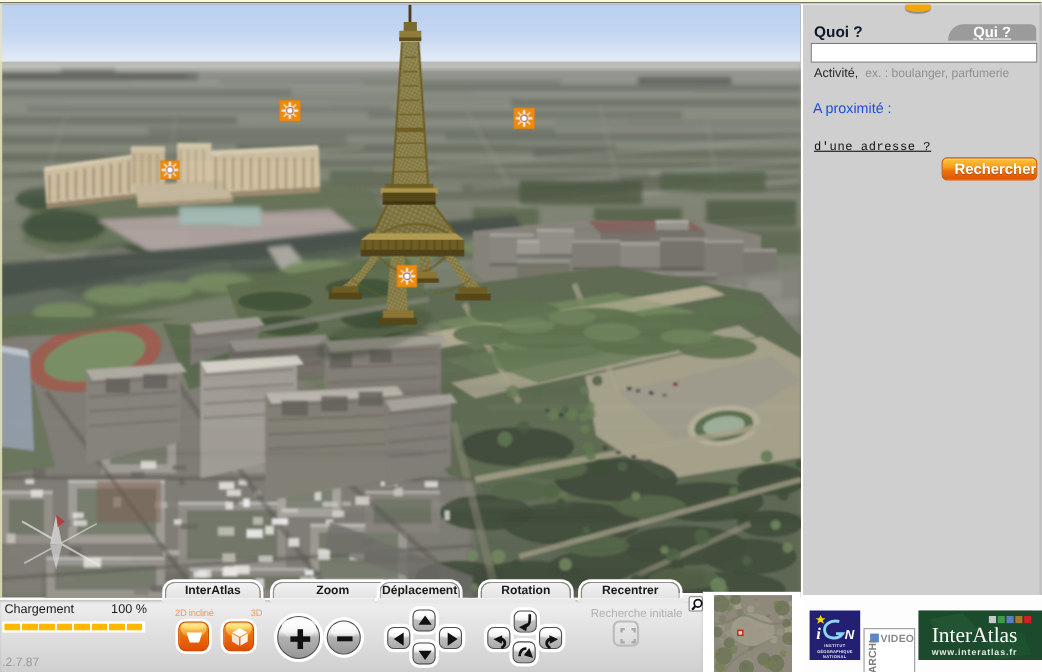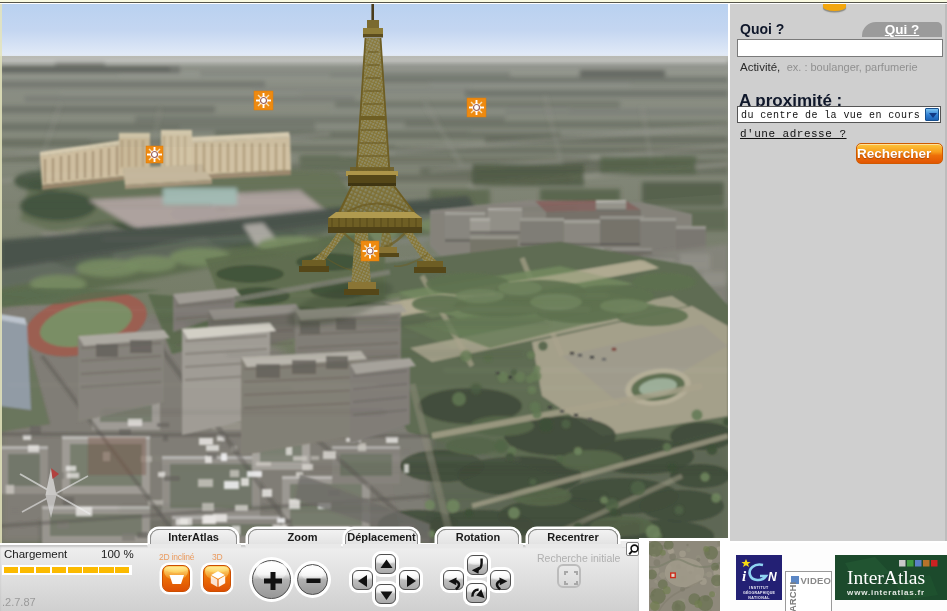--- a/index.html
+++ b/index.html
@@ -12,33 +12,33 @@
 #side{left:730px;top:4px;width:217px;height:537px;background:#cfcfcf;border-right:2px solid #bdbdbd}
 #side .halfdisc{position:absolute;left:93px;top:0;width:23px;height:6.5px;
  background:#f3a60c;border-radius:0 0 23px 23px/0 0 8px 8px;box-shadow:0 1.5px 1px rgba(110,110,100,.7)}
 .quoi{position:absolute;left:10px;top:17px;font-size:14px;font-weight:bold;color:#0f172a}
 .quitab{position:absolute;right:3px;top:18px;width:80px;height:15px;background:#9b9b9b;
  border-radius:14px 5px 0 0;color:#fff;font-weight:bold;font-size:13.5px;text-align:center;line-height:16px}
 .quitab span{text-decoration:underline}
 .inp{position:absolute;left:7px;top:35px;width:206px;height:18px;background:#fff;border:1px solid #7a7a7a}
 .activite{position:absolute;left:10px;top:57px;font-size:11.5px;color:#2a2a2a}
 .activite i{font-style:normal;color:#909090;font-size:11px}
-.aprox{position:absolute;left:9px;top:87px;font-size:17px;font-weight:bold;color:#0f172a}
+.aprox{position:absolute;left:9px;top:87px;font-size:13px;font-weight:normal;color:#1d4ed8}
 .sel{position:absolute;left:7px;top:102px;width:204px;height:17px;background:#fff;border:1.5px solid #555}
 .sel .txt{position:absolute;left:3px;top:2.5px;font-family:"Liberation Mono",monospace;font-size:10px;
  letter-spacing:0.4px;color:#111;white-space:nowrap}
 .sel .btn{position:absolute;right:1px;top:1px;width:14px;height:12.5px;
  background:linear-gradient(#7ec4f2,#2f7fd4 55%,#1d62b5);border:1px solid #17508f;border-radius:1px}
 .sel .btn:after{content:"";position:absolute;left:2.5px;top:4px;border-left:4px solid transparent;
  border-right:4px solid transparent;border-top:5.5px solid #123a85}
 .adresse{position:absolute;left:10px;top:124px;font-family:"Liberation Mono",monospace;font-size:11px;
  letter-spacing:0.5px;color:#111;text-decoration:underline}
 .rech{position:absolute;left:126px;top:139px;width:87px;height:21px;border-radius:5px;
  background:linear-gradient(#fdc63d,#f79d1b 42%,#ee7009 60%,#e25503);border:1px solid #cf5a00;
- color:#fff;font-weight:bold;font-size:13.5px;text-align:left;line-height:20px;
+ color:#fff;font-weight:bold;font-size:13.5px;text-align:right;line-height:20px;
  text-shadow:0 1px 1px rgba(140,60,0,.7);box-shadow:inset 0 1px 0 rgba(255,255,255,.5)}
 
 #tbar{left:0;top:543px;width:639px;height:68px;
  background:linear-gradient(#efefef,#dcdcdc 60%,#cfcfcf);border-top:2px solid #fff;
  box-shadow:inset 0 2px 2px rgba(120,120,120,.35)}
 .tab{position:absolute;height:15px;top:529px;background:linear-gradient(#f2f2f2,#e3e3e3);
  border:1px solid #8f8f8f;border-bottom:none;border-radius:9px 9px 0 0;
  box-shadow:0 0 0 2.5px #fff;color:#1a1a1a;font-size:11px;font-weight:bold;
  text-align:center;line-height:15px;z-index:5}
 .tabcover{position:absolute;top:543.5px;height:4px;background:#e9e9e9;z-index:6}
@@ -787,21 +787,21 @@
 <div class="tabcover" style="left:343px;width:93px"></div>
 <div class="tabcover" style="left:435px;width:88px"></div>
 <div class="tabcover" style="left:526px;width:96px"></div>
  <div class="chg abs">Chargement</div>
 <div class="pct abs">100&nbsp;%</div>
  <div class="pbar abs">
     <div class="fill"></div>
   </div>
  <div class="ver abs">.2.7.87</div>
  <div class="lbl-or" style="left:159px;top:552px">2D incliné</div>
- <div class="lbl-or" style="left:212px;top:552px">3D</div>
+ <div class="lbl-or" style="left:228px;top:552px">3D</div>
  <div class="obtn" style="left:162px;top:565px">
     <div style="position:absolute;left:1px;top:1px;right:1px;height:48%;border-radius:6px 6px 50% 50%/6px 6px 100% 100%;background:linear-gradient(rgba(255,235,150,.85),rgba(255,200,60,.25))"></div>
     <svg width="28" height="27" viewBox="0 0 28 27" xmlns="http://www.w3.org/2000/svg" style="position:absolute;left:0;top:0">
       <polygon points="10,8.5 18.5,8.5 21.5,17.5 7,17.5" fill="#fff" transform="rotate(180 14 13.3)"></polygon>
     </svg>
   </div>
  <div class="obtn" style="left:203px;top:565px">
     <div style="position:absolute;left:1px;top:1px;right:1px;height:48%;border-radius:6px 6px 50% 50%/6px 6px 100% 100%;background:linear-gradient(rgba(255,235,150,.85),rgba(255,200,60,.25))"></div>
     <svg width="28" height="27" viewBox="0 0 28 27" xmlns="http://www.w3.org/2000/svg" style="position:absolute;left:0;top:0">
       <polygon points="14,5.2 20.8,9 14,12.8 7.2,9" fill="#fff"></polygon>
@@ -1013,19 +1013,15 @@
     </div>
   </div>
 
 <div id="side" class="abs">
  <div class="halfdisc"></div>
  <div class="quoi">Quoi ?</div>
  <div class="quitab"><span>Qui ?</span></div>
  <div class="inp"></div>
  <div class="activite">Activité,&nbsp; <i>ex.&nbsp;: boulanger, parfumerie</i></div>
  <div class="aprox">A proximité :</div>
- <div class="sel">
-      <div class="txt">du centre de la vue en cours</div>
-      <div class="btn"></div>
-    </div>
  <div class="adresse">d'une adresse ?</div>
  <div class="rech">Rechercher</div>
 </div>
 <div id="topbar" class="abs"></div>
 </body></html>

